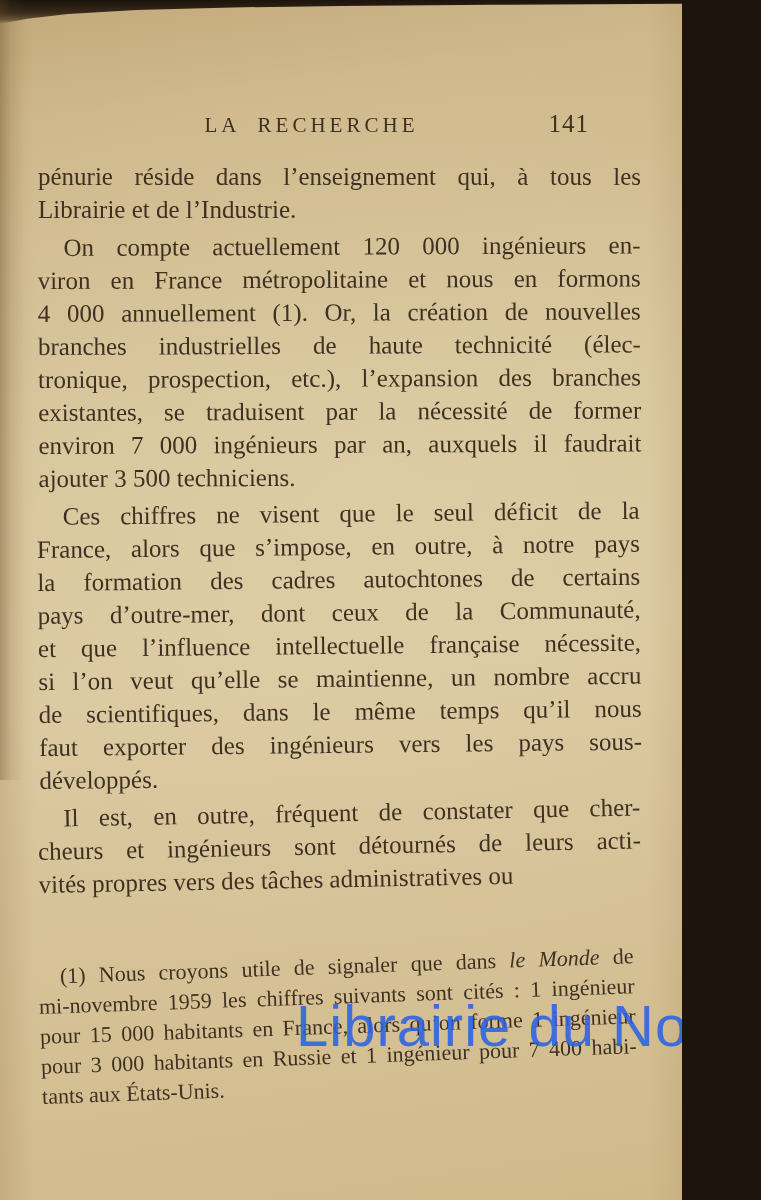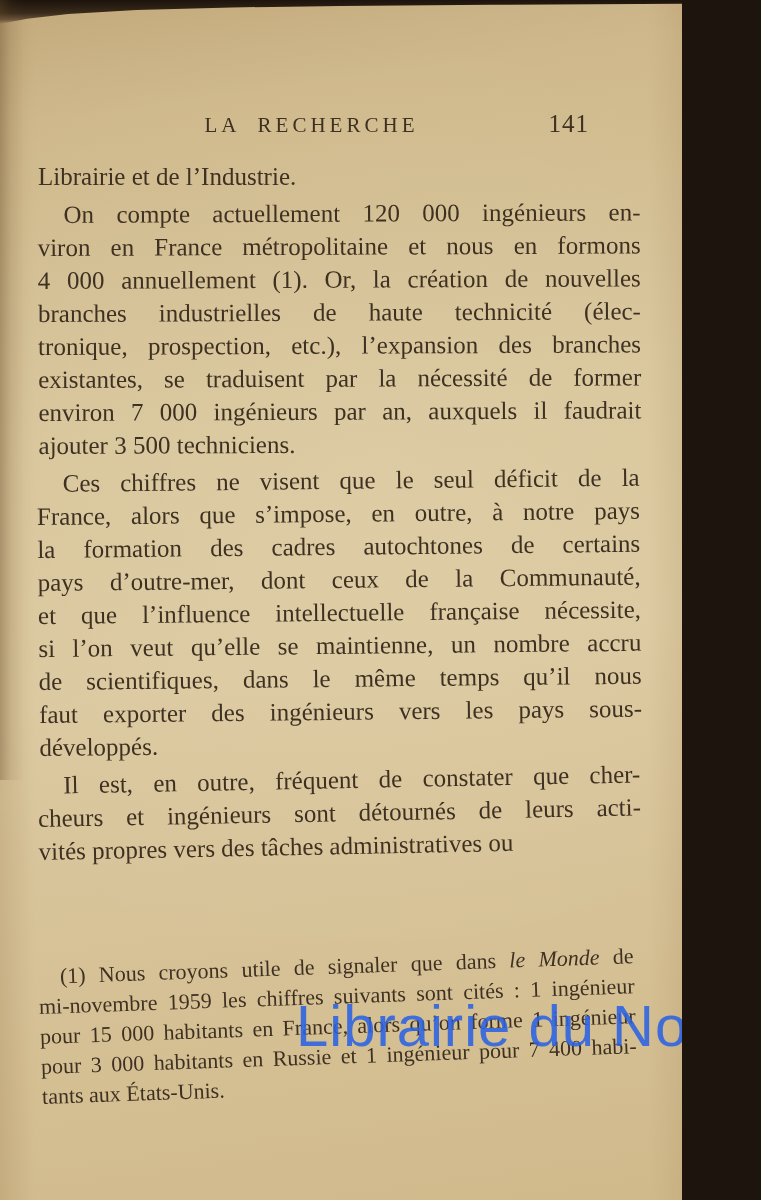--- a/index.html
+++ b/index.html
@@ -57,20 +57,21 @@
 <div class="photo">
   <div class="page" style="color: rgb(63, 49, 34);">
 
     <div class="running-header">
       <span class="header-title">LA RECHERCHE</span>
       <span class="page-number">141</span>
     </div>
 
     <div class="body-text">
         <div class="paragraph" style="transform: rotate(0deg);">
+          <div class="line">pénurie réside dans l’enseignement qui, à tous les</div>
           <div class="line last">Librairie et de l’Industrie.</div>
         </div>
         <div class="paragraph" style="transform: rotate(-0.25deg);">
           <div class="line indent">On compte actuellement 120 000 ingénieurs en-</div>
           <div class="line">viron en France métropolitaine et nous en formons</div>
           <div class="line">4 000 annuellement (1). Or, la création de nouvelles</div>
           <div class="line">branches industrielles de haute technicité (élec-</div>
           <div class="line">tronique, prospection, etc.), l’expansion des branches</div>
           <div class="line">existantes, se traduisent par la nécessité de former</div>
           <div class="line">environ 7 000 ingénieurs par an, auxquels il faudrait</div>

